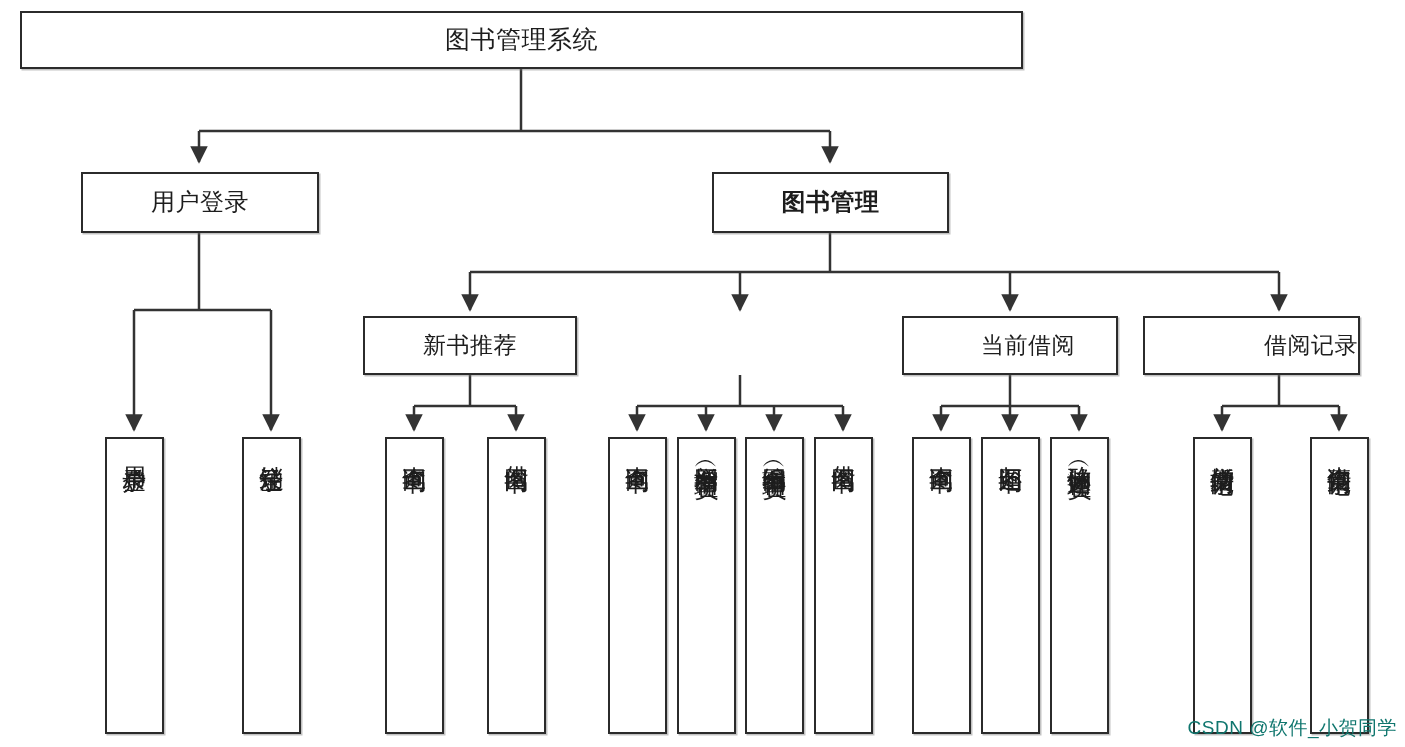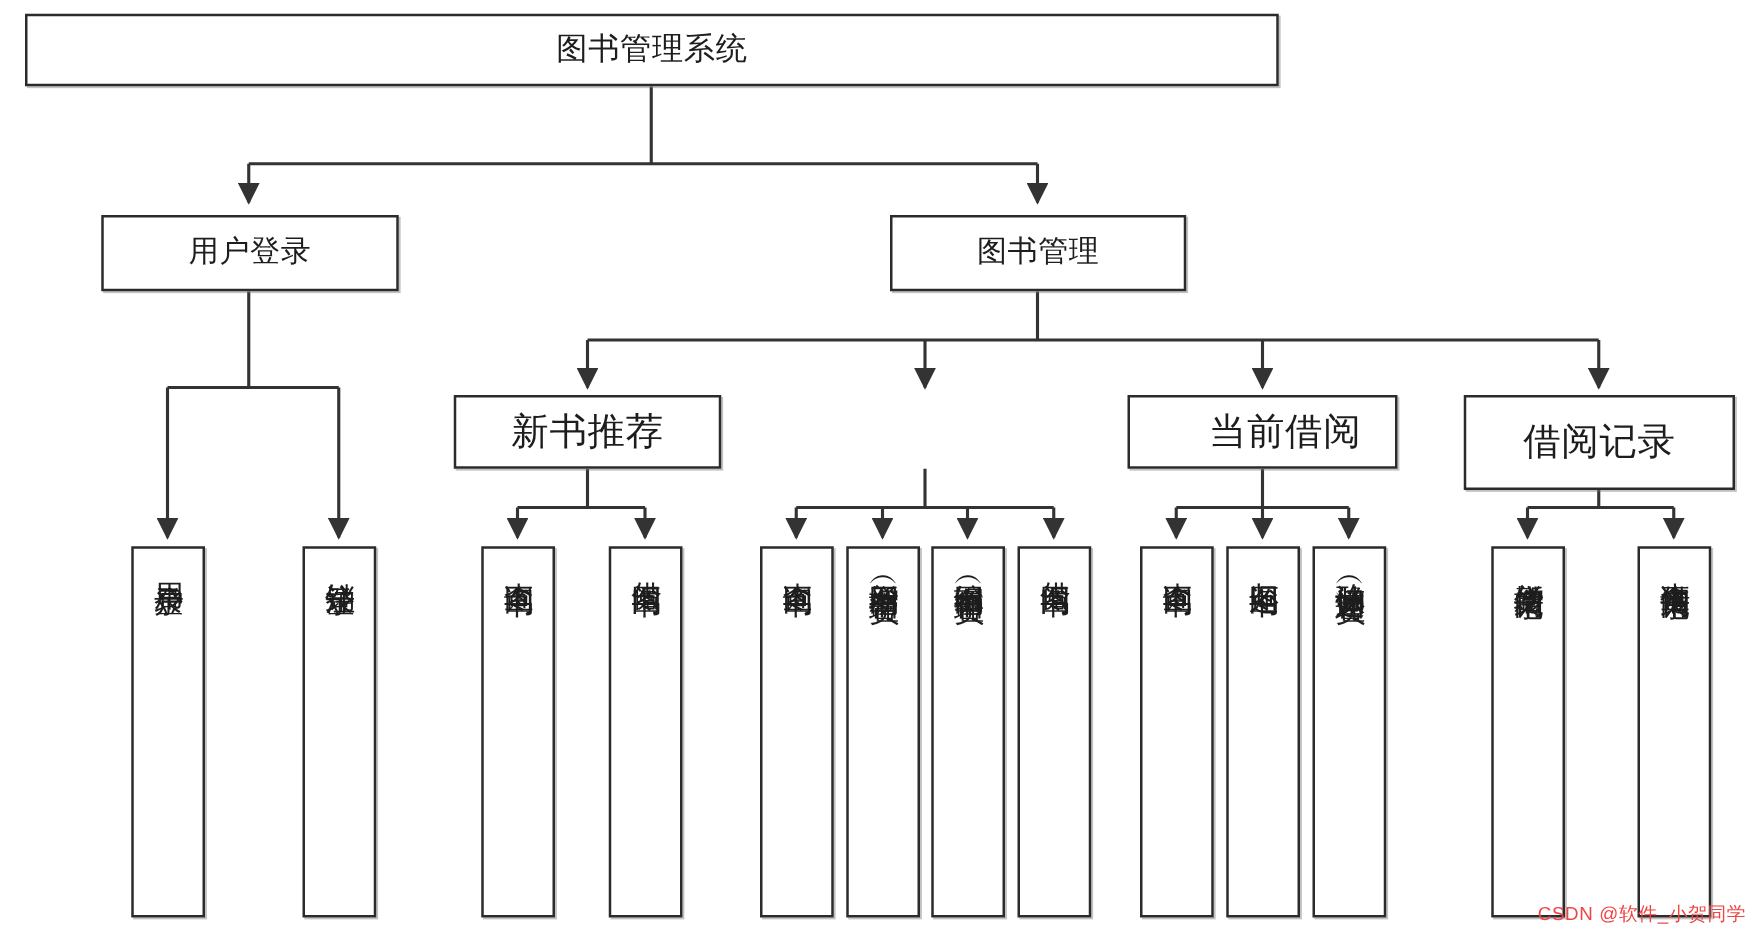--- a/index.html
+++ b/index.html
@@ -34,40 +34,40 @@
     box-shadow: 1.5px 1.5px 0 rgba(120,120,120,0.45);
   }
   .node .label {
     display: block;
     text-align: center;
     line-height: 1.18;
     letter-spacing: 0.5px;
   }
   .node.root  { font-size: 25px; }
   .node.l1    { font-size: 24px; }
-  .node.l2    { font-size: 30px; }
+  .node.l2    { font-size: 23px; }
   .node.leaf {
     align-items: flex-start;
     justify-content: center;
     padding-top: 8px;
   }
   .node.leaf .label {
     writing-mode: vertical-rl;
     text-orientation: upright;
     font-size: 24px;
     line-height: 1.06;
     letter-spacing: 1.5px;
     white-space: pre-line;
   }
   #watermark {
     position: absolute;
     right: 8px;
     bottom: 6px;
-    font-size: 15px;
-    color: #ef4444;
+    font-size: 19px;
+    color: #0f766e;
     white-space: nowrap;
     letter-spacing: 0.5px;
   }
 </style>
 </head>
 <body>
 
 <div id="canvas">
 
   <svg id="wires" viewBox="0 0 1405 747">
@@ -120,31 +120,31 @@
     </g>
   </svg>
 
   <div class="node root" style="left:20px; top:11px; width:1003px; height:58px;">
     <span class="label">图书管理系统</span>
   </div>
 
   <div class="node l1" style="left:81px; top:172px; width:238px; height:61px;">
     <span class="label">用户登录</span>
   </div>
-  <div class="node l1" style="left:712px; top:172px; width:237px; height:61px;">
+  <div class="node l1" style="left:712px; top:172px; width:237px; height:61px;font-weight:bold;">
     <span class="label">图书管理</span>
   </div>
 
   <div class="node l2" style="left:363px; top:316px; width:214px; height:59px;">
     <span class="label">新书推荐</span>
   </div>
   <div class="node l2" style="left:902px; top:316px; width:216px; height:59px;padding-left:36px;">
     <span class="label">当前借阅</span>
   </div>
-  <div class="node l2" style="left:1171px; top:316px; width:217px; height:76px;">
+  <div class="node l2" style="left:1143px; top:316px; width:217px; height:59px;justify-content:flex-end;">
     <span class="label">借阅记录</span>
   </div>
 
   <div class="node leaf" style="left:105px; top:437px; width:59px; height:297px;">
     <span class="label">用户登录</span>
   </div>
   <div class="node leaf" style="left:242px; top:437px; width:59px; height:297px;">
     <span class="label">注销登录</span>
   </div>
 

